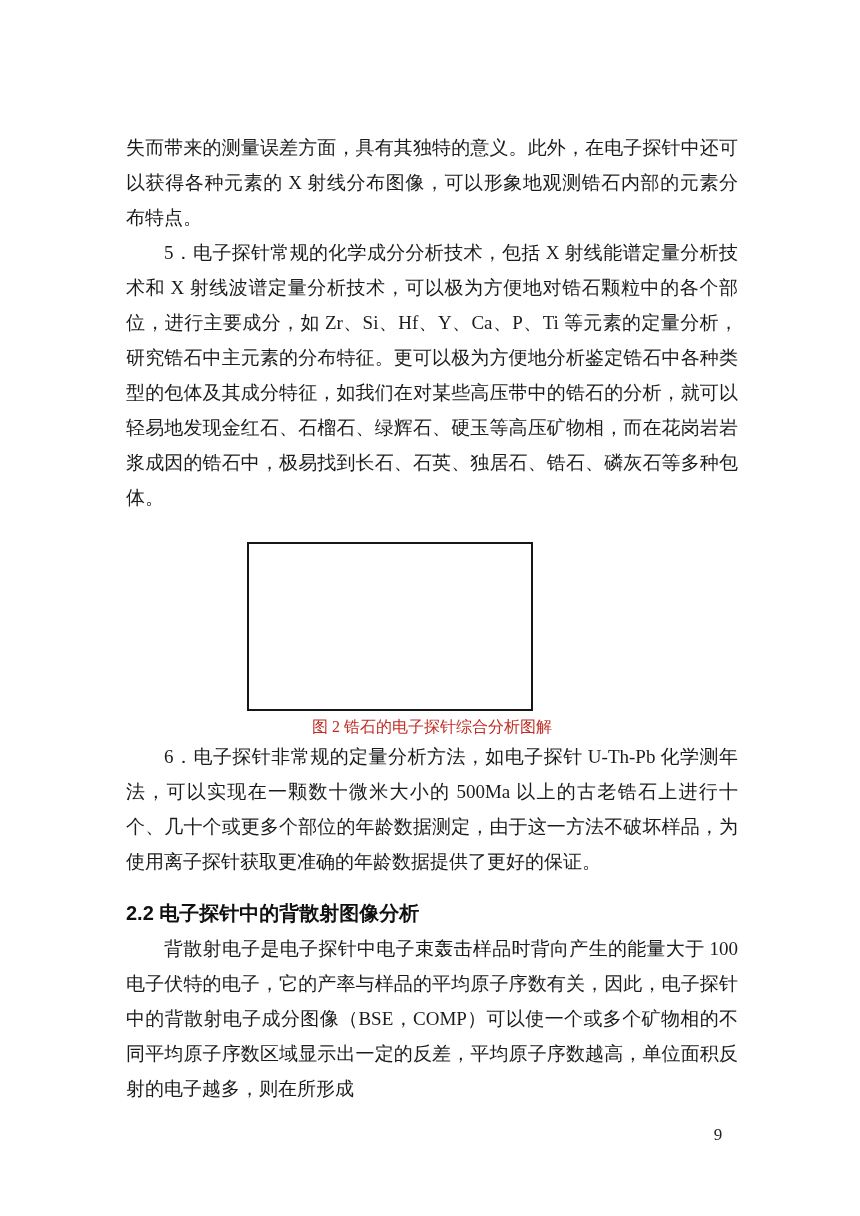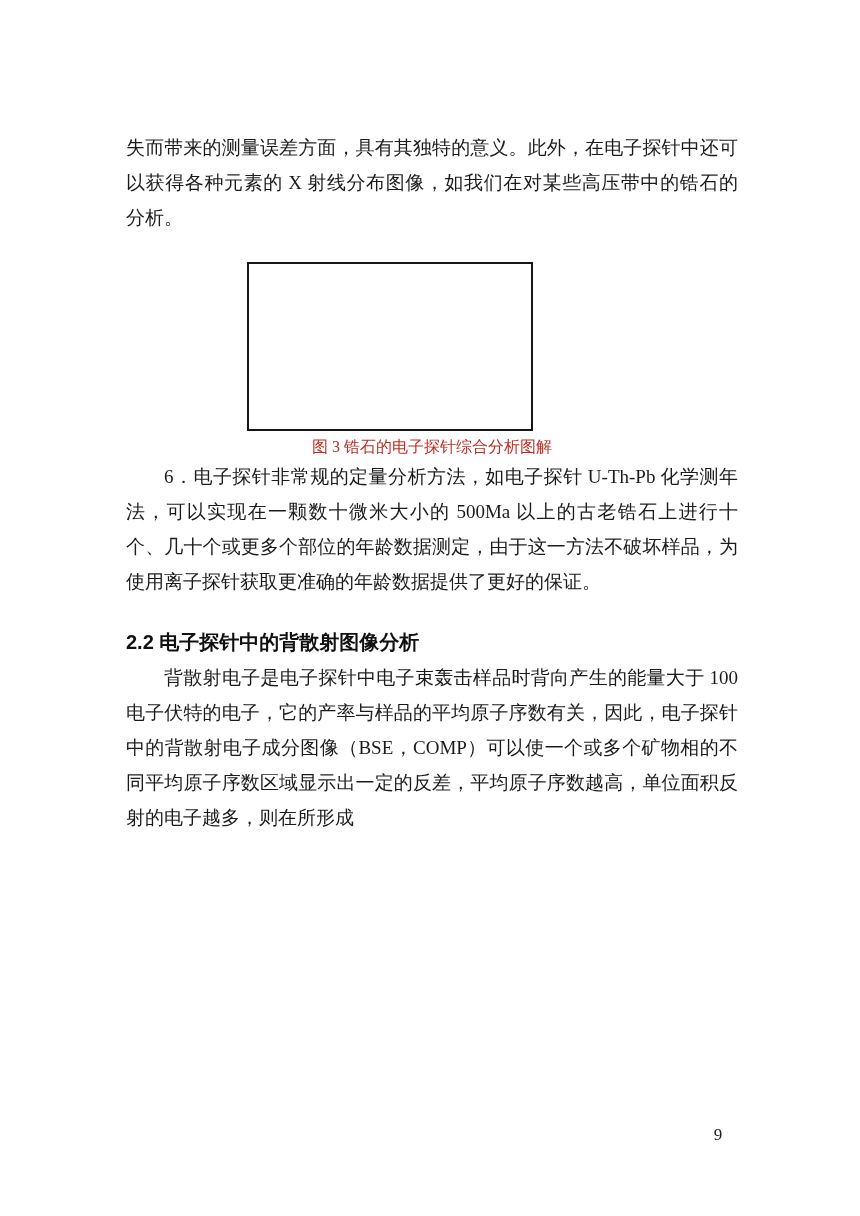--- a/index.html
+++ b/index.html
@@ -38,21 +38,21 @@
     margin-top: 4px;
     width: 100%;
     text-align: center;
     font-size: 16px;
     line-height: 24px;
     color: #bf2e25;
     font-family: "Liberation Serif", "DejaVu Serif", serif;
   }
   .para-after-figure { }
   .section-heading {
-    margin-top: 28px;
+    margin-top: 19px;
     font-size: 20px;
     line-height: 30px;
     font-weight: bold;
     font-family: "Liberation Sans", "DejaVu Sans", sans-serif;
     color: #111111;
     text-align: left;
   }
   .para-after-heading { margin-top: 3px; }
   .page-number {
     position: absolute;
@@ -65,26 +65,27 @@
     color: #222222;
     font-family: "Liberation Serif", "DejaVu Serif", serif;
   }
 </style>
 </head>
 <body>
 
 <div class="page">
   <div class="content">
 
-    <p class="para">失而带来的测量误差方面，具有其独特的意义。此外，在电子探针中还可以获得各种元素的 X 射线分布图像，如我们在对某些高压带中的锆石的分析。</p>
+    <p class="para">失而带来的测量误差方面，具有其独特的意义。此外，在电子探针中还可以获得各种元素的 X 射线分布图像，可以形象地观测锆石内部的元素分布特点。</p>
 
+    <p class="para indent">5．电子探针常规的化学成分分析技术，包括 X 射线能谱定量分析技术和 X 射线波谱定量分析技术，可以极为方便地对锆石颗粒中的各个部位，进行主要成分，如 Zr、Si、Hf、Y、Ca、P、Ti 等元素的定量分析，研究锆石中主元素的分布特征。更可以极为方便地分析鉴定锆石中各种类型的包体及其成分特征，如我们在对某些高压带中的锆石的分析，就可以轻易地发现金红石、石榴石、绿辉石、硬玉等高压矿物相，而在花岗岩岩浆成因的锆石中，极易找到长石、石英、独居石、锆石、磷灰石等多种包体。</p>
 
     <div class="figure-wrap">
       <div class="figure-box" style="border-color: rgb(22, 22, 22);"></div>
-      <div class="figure-caption" style="color: rgb(191, 46, 37);">图 3  锆石的电子探针综合分析图解</div>
+      <div class="figure-caption" style="color: rgb(191, 46, 37);">图 2  锆石的电子探针综合分析图解</div>
     </div>
 
     <p class="para indent para-after-figure">6．电子探针非常规的定量分析方法，如电子探针 U-Th-Pb 化学测年法，可以实现在一颗数十微米大小的 500Ma 以上的古老锆石上进行十个、几十个或更多个部位的年龄数据测定，由于这一方法不破坏样品，为使用离子探针获取更准确的年龄数据提供了更好的保证。</p>
 
 
     <h2 class="section-heading">2.2  电子探针中的背散射图像分析</h2>
 
     <p class="para indent para-after-heading">背散射电子是电子探针中电子束轰击样品时背向产生的能量大于 100 电子伏特的电子，它的产率与样品的平均原子序数有关，因此，电子探针中的背散射电子成分图像（BSE，COMP）可以使一个或多个矿物相的不同平均原子序数区域显示出一定的反差，平均原子序数越高，单位面积反射的电子越多，则在所形成</p>
 
   </div>

